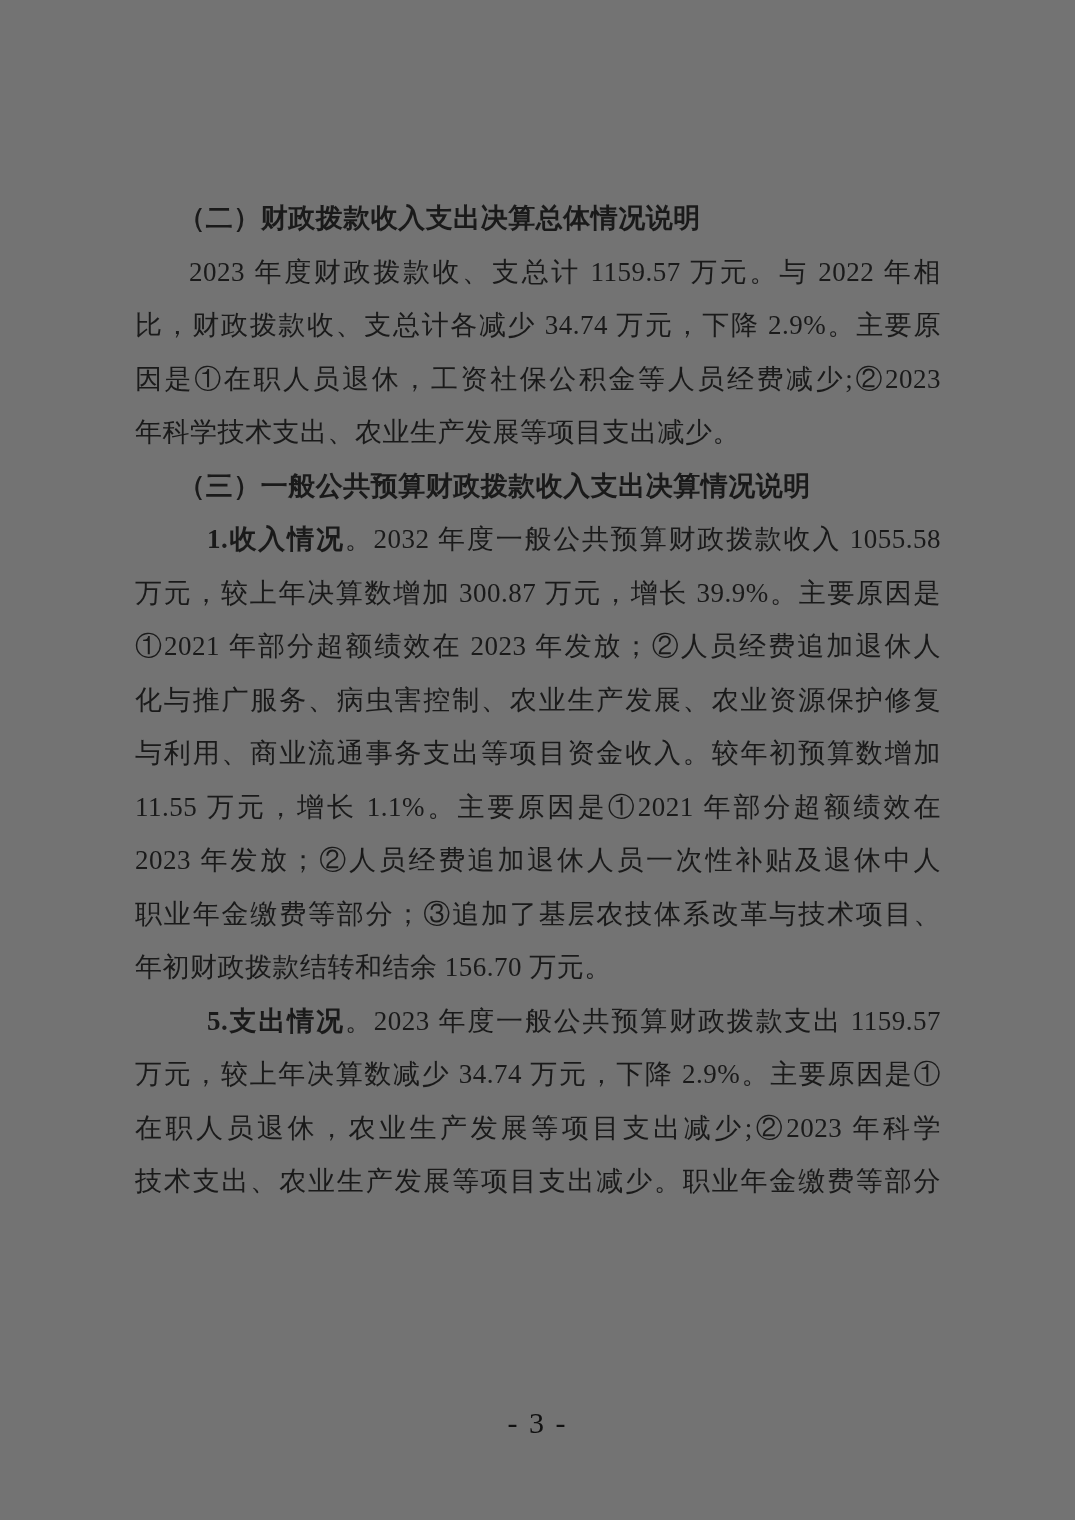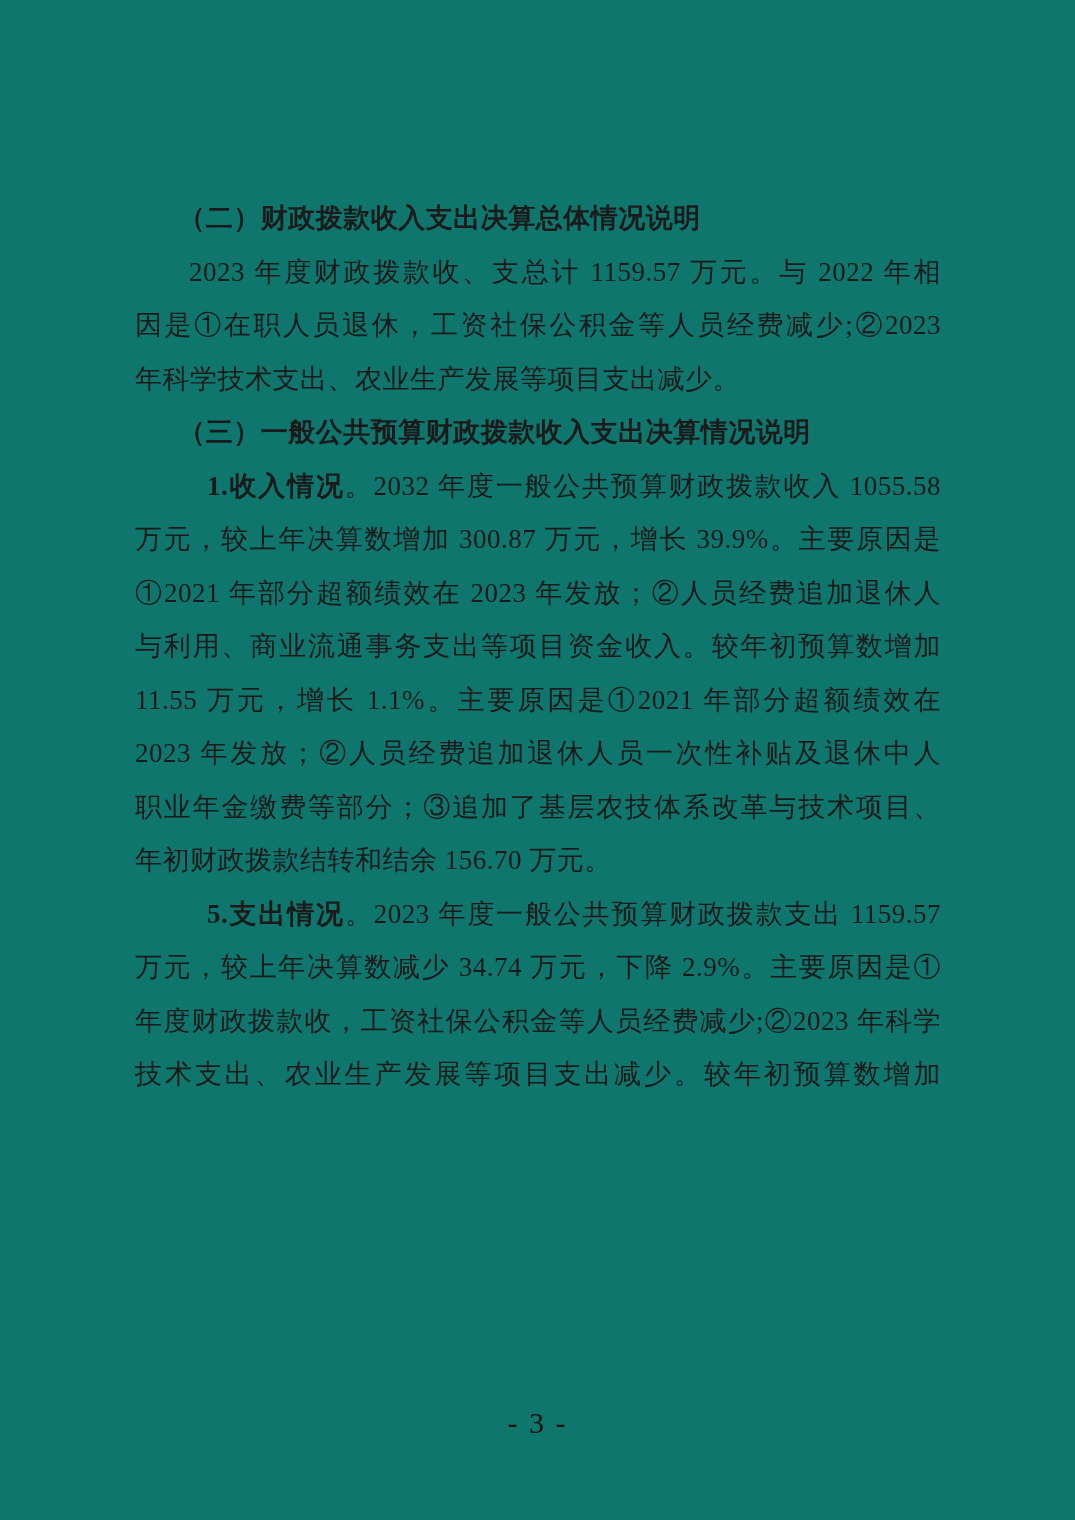--- a/index.html
+++ b/index.html
@@ -4,21 +4,21 @@
 <style>
   html, body {
     margin: 0;
     padding: 0;
     background: #ffffff;
   }
   .page {
     position: relative;
     width: 1075px;
     height: 1520px;
-    background: #0f766e;
+    background: #737373;
     color: #1a1a1a;
     font-family: "Liberation Serif", "DejaVu Serif", serif;
     overflow: hidden;
   }
   .content {
     position: absolute;
     left: 135px;
     top: 192px;
     width: 806px;
     font-size: 27px;
@@ -56,30 +56,32 @@
     letter-spacing: 2px;
   }
 </style>
 </head>
 <body>
 
 <div class="page">
   <div class="content">
     <div class="line heading">（二）财政拨款收入支出决算总体情况说明</div>
     <div class="line justify indent">2023 年度财政拨款收、支总计 1159.57 万元。与 2022 年相</div>
+    <div class="line justify">比，财政拨款收、支总计各减少 34.74 万元，下降 2.9%。主要原</div>
     <div class="line justify">因是①在职人员退休，工资社保公积金等人员经费减少;②2023</div>
     <div class="line">年科学技术支出、农业生产发展等项目支出减少。</div>
     <div class="line heading">（三）一般公共预算财政拨款收入支出决算情况说明</div>
     <div class="line justify indent"><b>1.收入情况</b><span>。2032 年度一般公共预算财政拨款收入 1055.58</span></div>
     <div class="line justify">万元，较上年决算数增加 300.87 万元，增长 39.9%。主要原因是</div>
     <div class="line justify">①2021 年部分超额绩效在 2023 年发放；②人员经费追加退休人</div>
+    <div class="line justify">化与推广服务、病虫害控制、农业生产发展、农业资源保护修复</div>
     <div class="line justify">与利用、商业流通事务支出等项目资金收入。较年初预算数增加</div>
     <div class="line justify">11.55 万元，增长 1.1%。主要原因是①2021 年部分超额绩效在</div>
     <div class="line justify">2023 年发放；②人员经费追加退休人员一次性补贴及退休中人</div>
     <div class="line justify">职业年金缴费等部分；③追加了基层农技体系改革与技术项目、</div>
     <div class="line">年初财政拨款结转和结余 156.70 万元。</div>
     <div class="line justify indent"><b>5.支出情况</b><span>。2023 年度一般公共预算财政拨款支出 1159.57</span></div>
     <div class="line justify">万元，较上年决算数减少 34.74 万元，下降 2.9%。主要原因是①</div>
-    <div class="line justify">年度财政拨款收，工资社保公积金等人员经费减少;②2023 年科学</div>
-    <div class="line justify">技术支出、农业生产发展等项目支出减少。较年初预算数增加</div>
+    <div class="line justify">在职人员退休，农业生产发展等项目支出减少;②2023 年科学</div>
+    <div class="line justify">技术支出、农业生产发展等项目支出减少。职业年金缴费等部分</div>
   </div>
   <div class="footer">- 3 -</div>
 </div>
 
 </body></html>

